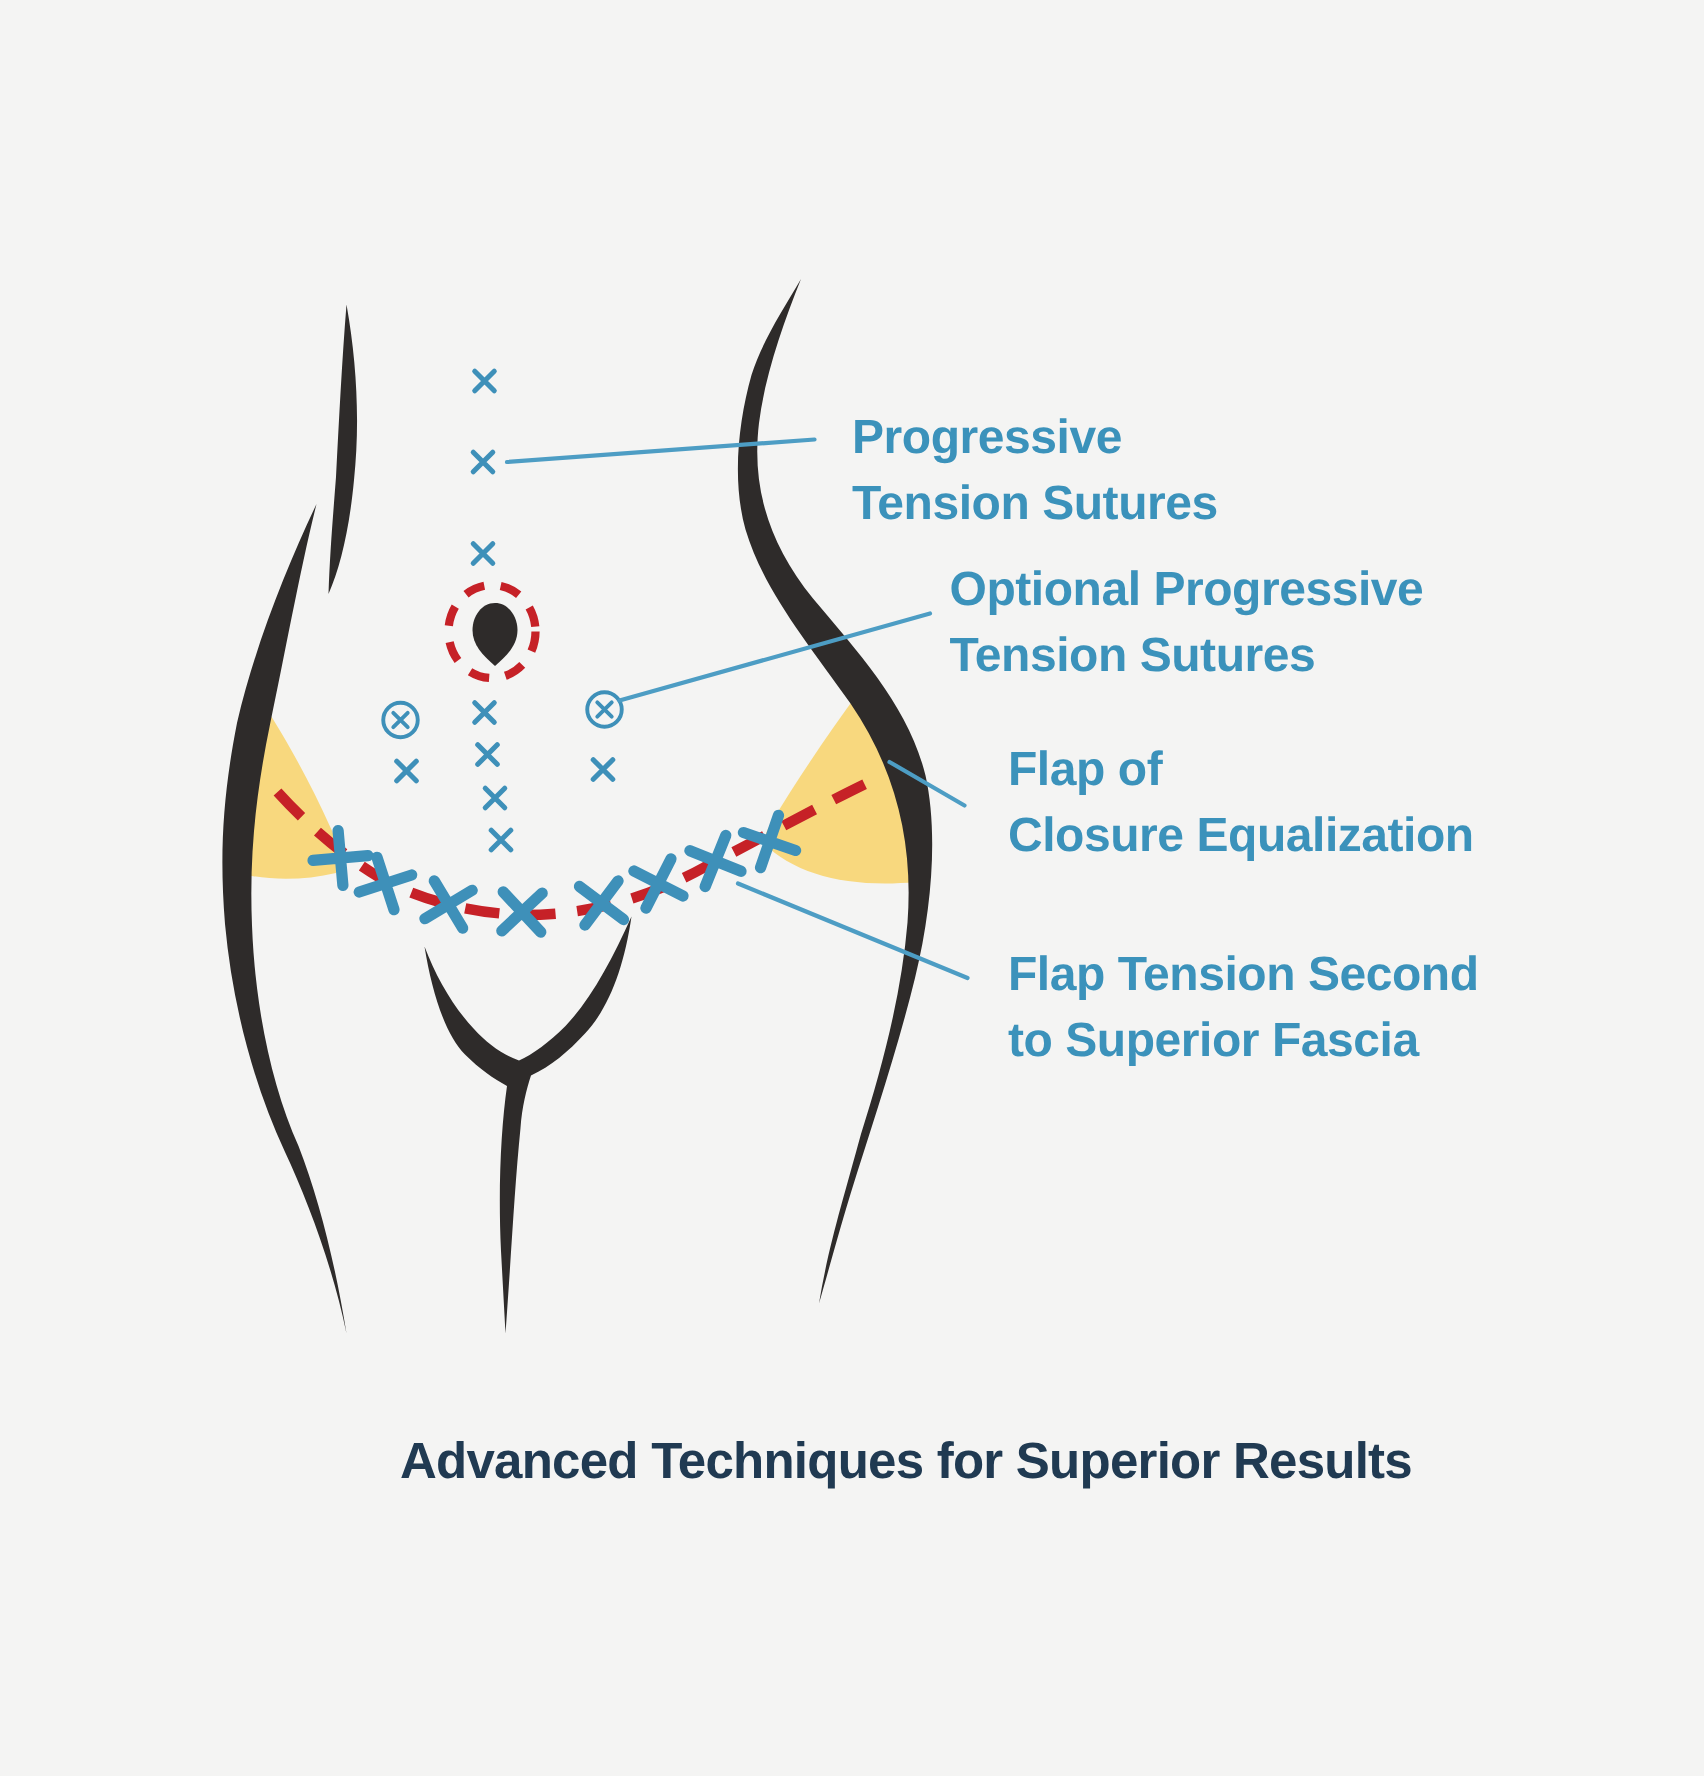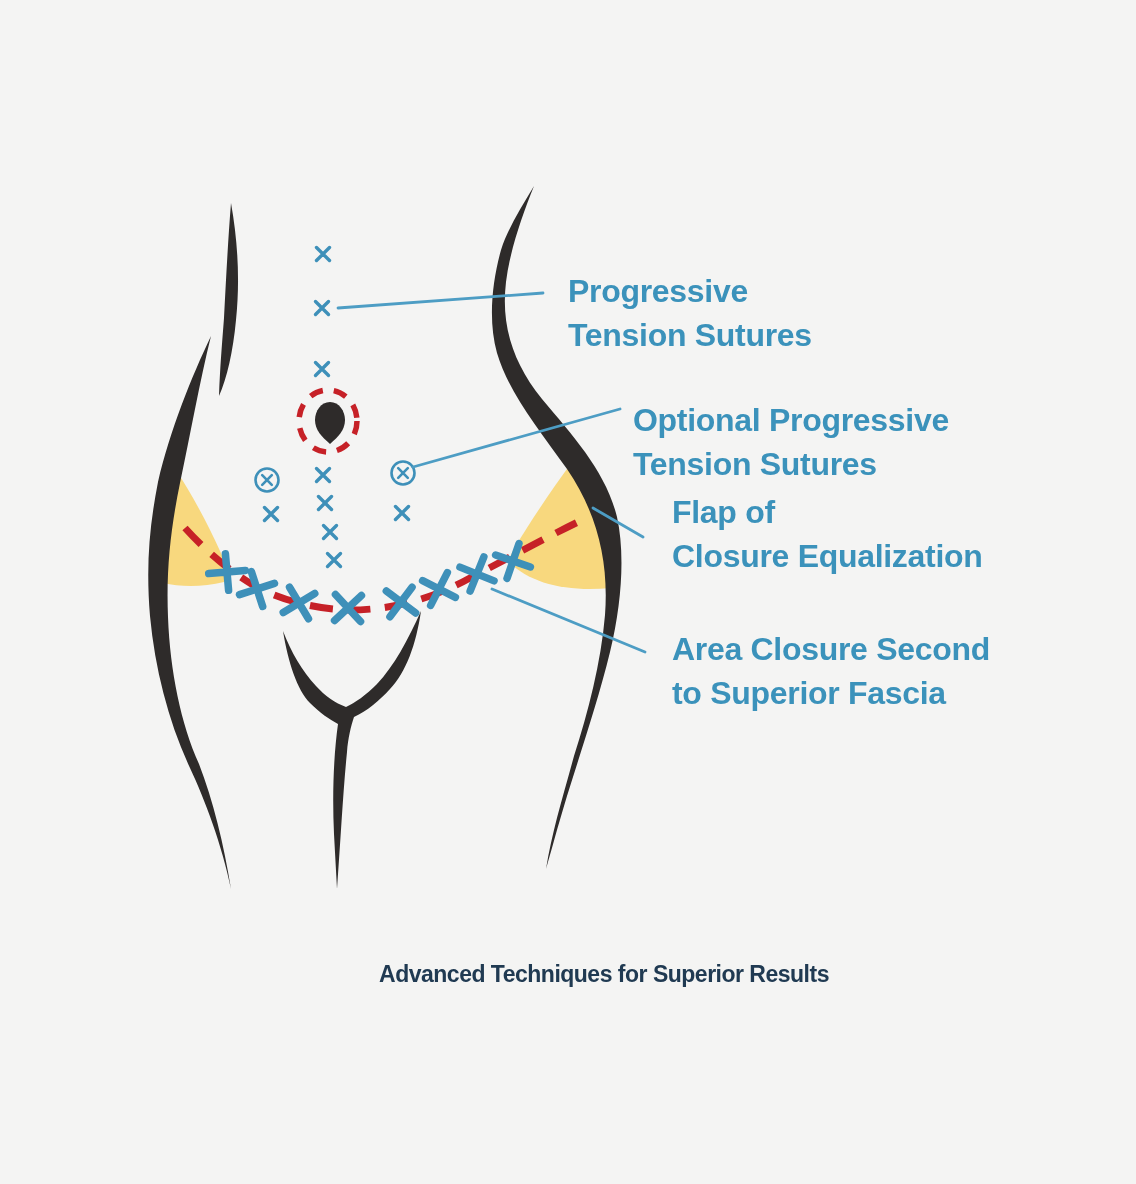--- a/index.html
+++ b/index.html
@@ -14,30 +14,30 @@
   .callout {
     position:absolute;
     color:#3b92bb;
     font-weight:700;
     font-size:32px;
     line-height:44px;
     letter-spacing:-0.3px;
     white-space:nowrap;
   }
   .callout-1 { left:568px; top:249px;margin-top:20px; }
-  .callout-2 { left:633px; top:370px;margin-top:28px; }
+  .callout-2 { left:633px; top:370px; }
   .callout-3 { left:672px; top:490px; }
   .callout-4 { left:672px; top:627px; }
   .bottom-title {
     position:absolute;
     left:72px; top:952px; width:1064px;
     text-align:center;
     color:#203a52;
     font-weight:700;
-    font-size:23px;
+    font-size:34px;
     line-height:44px;
     letter-spacing:-0.5px;
     white-space:nowrap;
   }
 </style>
 </head>
 <body>
 
 <div class="canvas">
 
@@ -104,18 +104,18 @@
     <div>Optional Progressive</div>
     <div>Tension Sutures</div>
   </div>
 
   <div class="callout callout-3">
     <div>Flap of</div>
     <div>Closure Equalization</div>
   </div>
 
   <div class="callout callout-4">
-    <div>Area Closure Second</div>
+    <div>Flap Tension Second</div>
     <div>to Superior Fascia</div>
   </div>
 
   <div class="bottom-title">Advanced Techniques for Superior Results</div>
 </div>
 
 </body></html>

